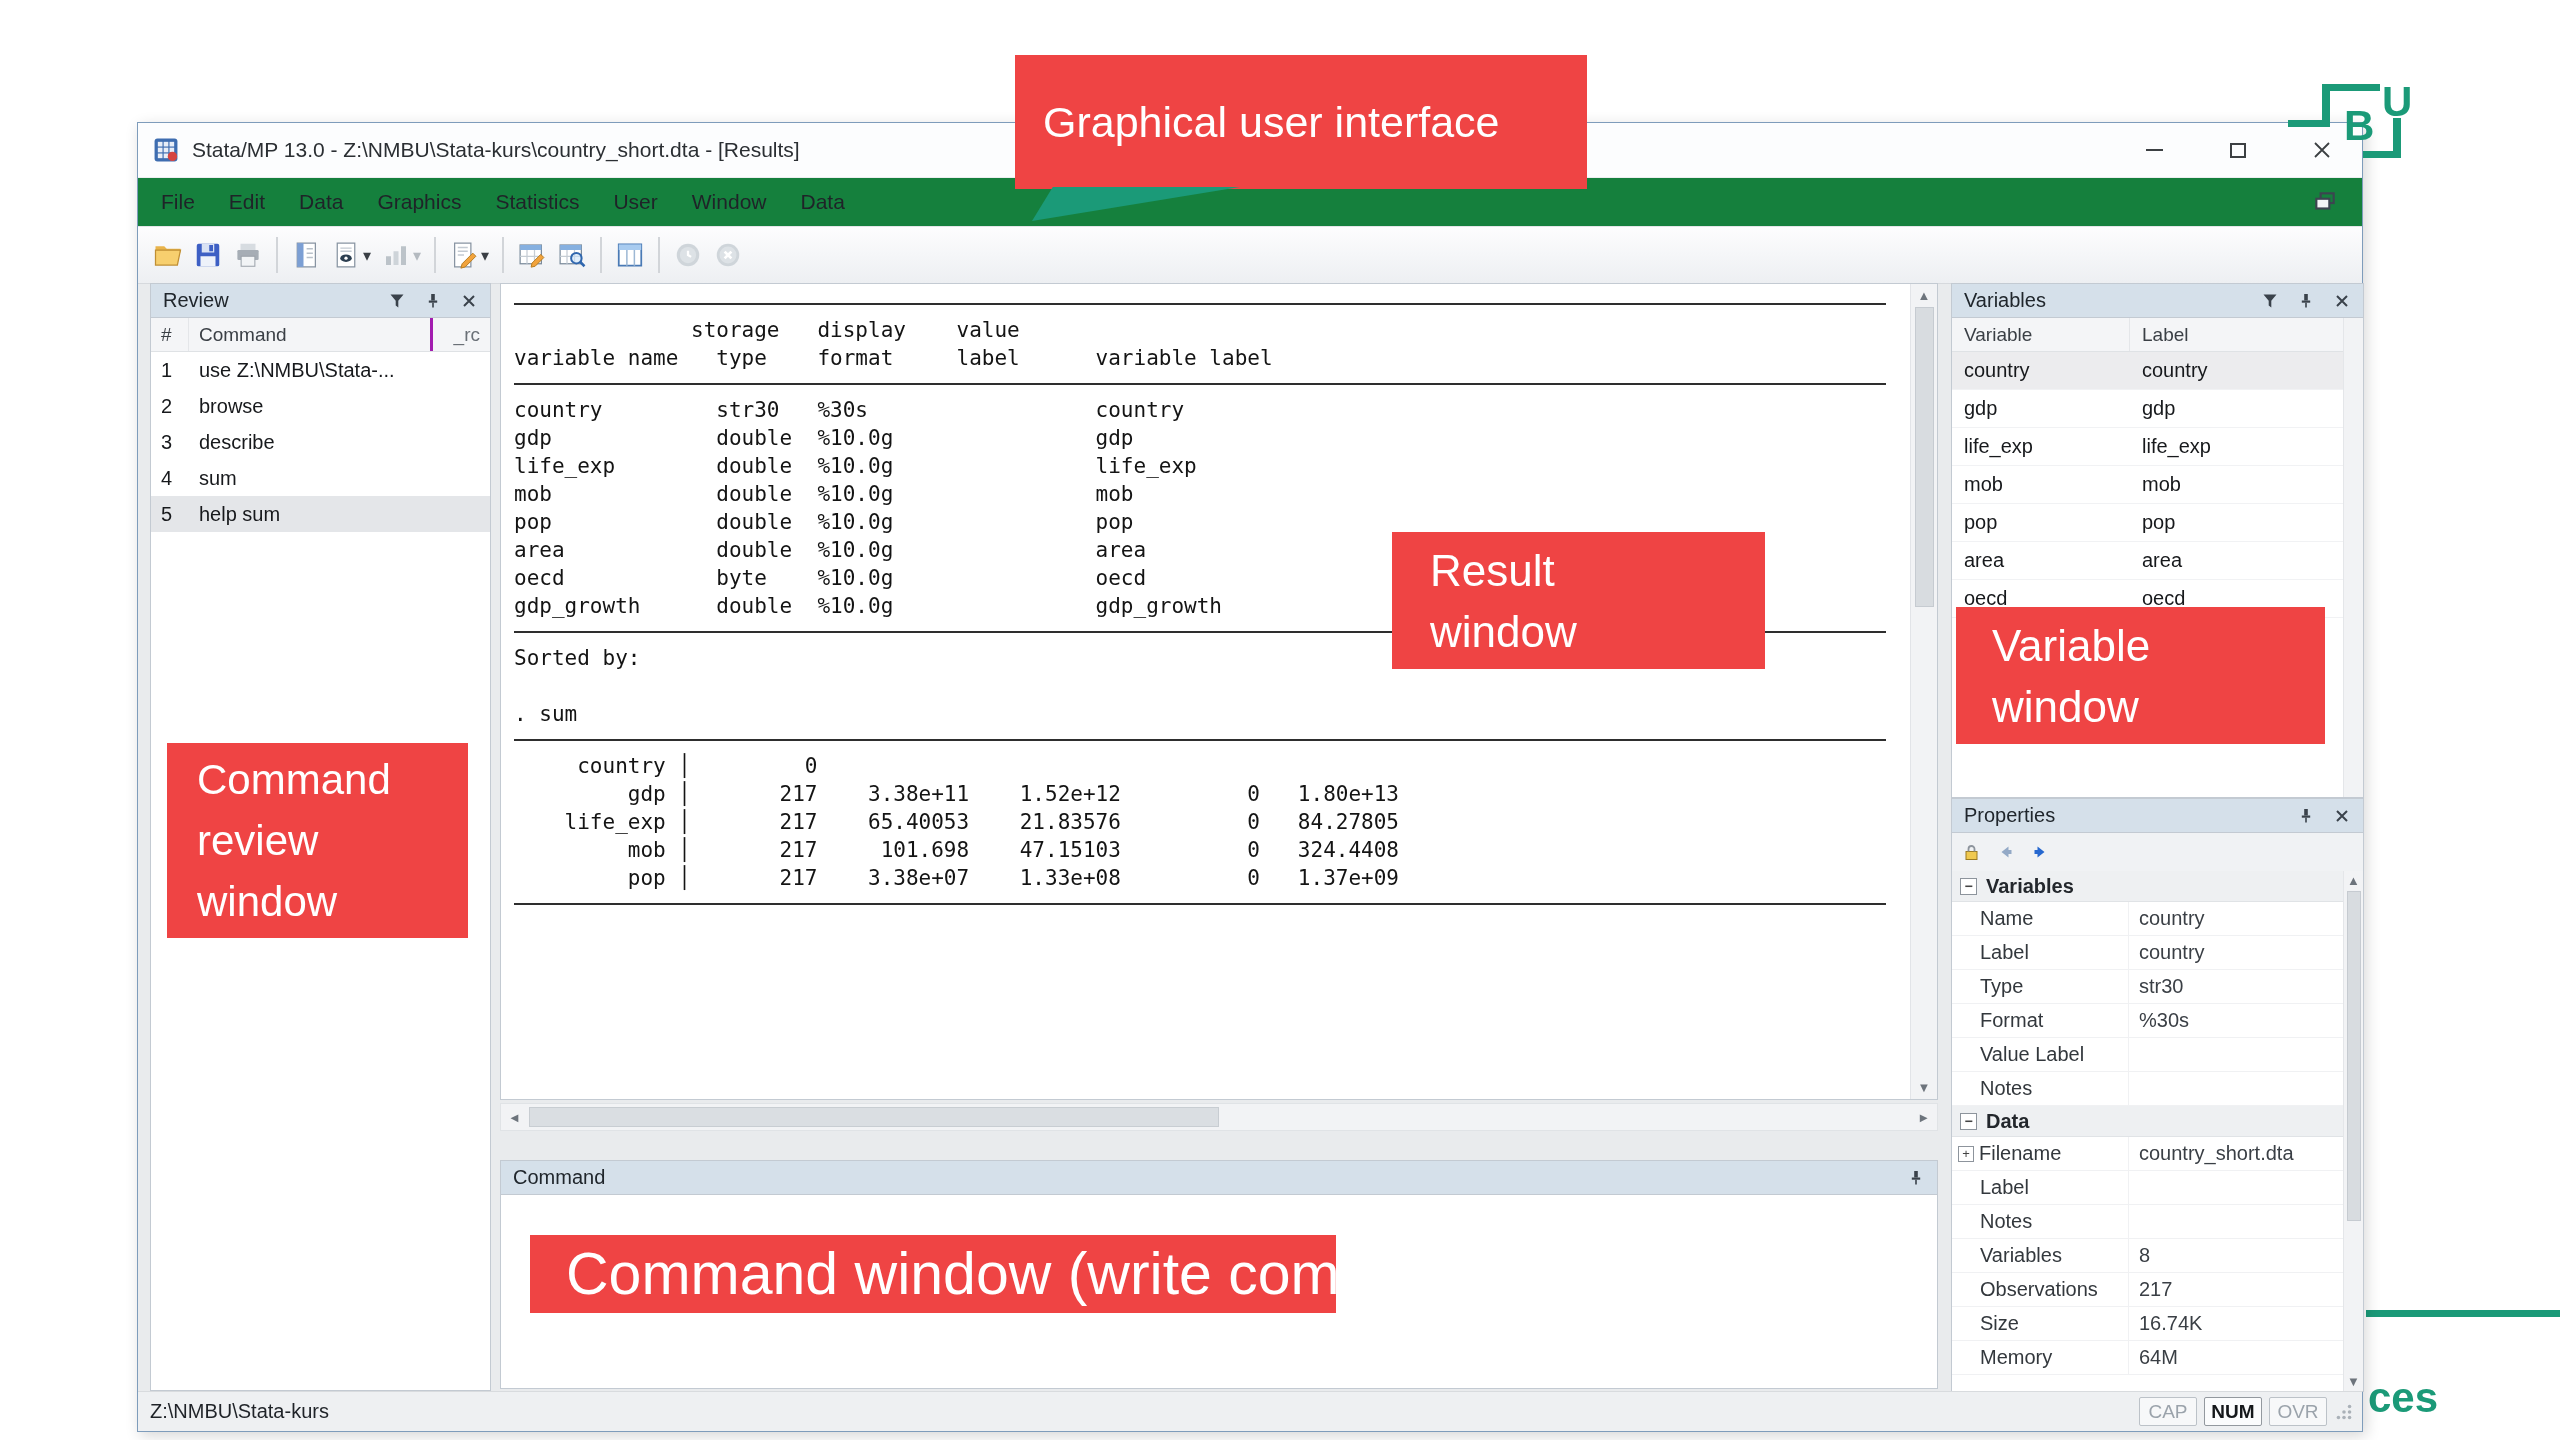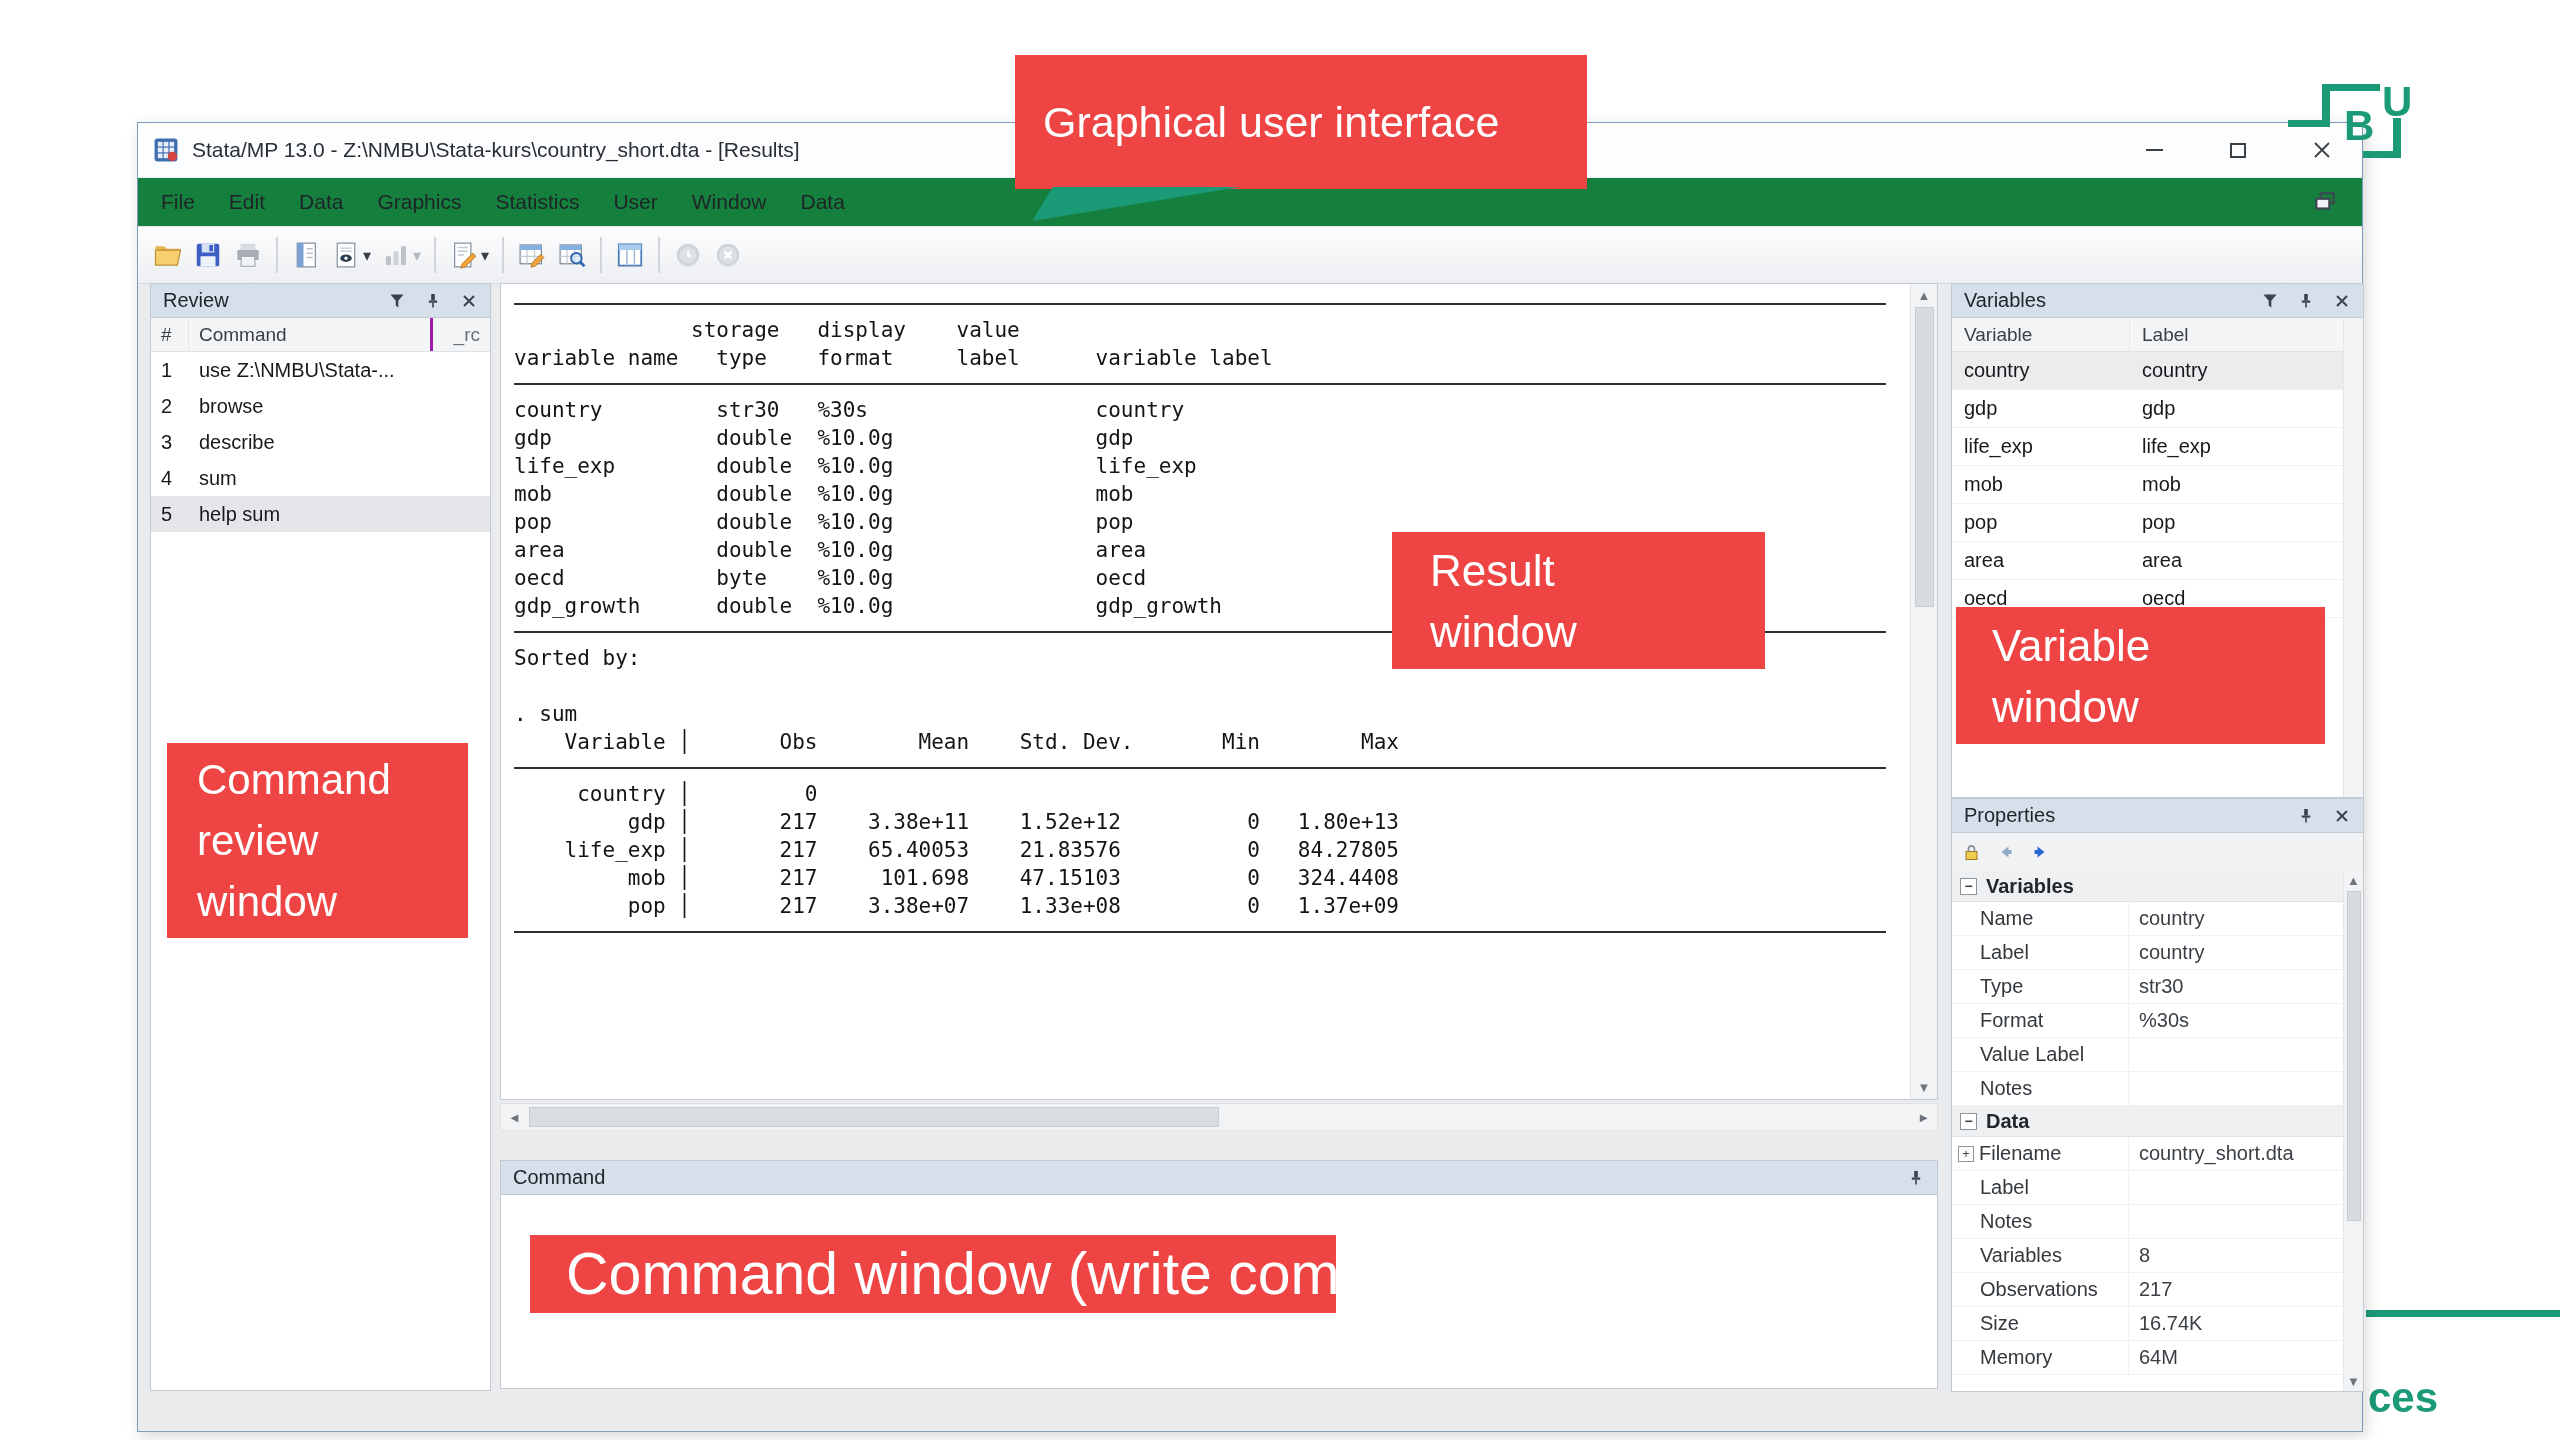--- a/index.html
+++ b/index.html
@@ -346,21 +346,20 @@
 mob             double  %10.0g                mob
 pop             double  %10.0g                pop
 area            double  %10.0g                area
 oecd            byte    %10.0g                oecd
 gdp_growth      double  %10.0g                gdp_growth</pre>
           <div class="res-rule"></div>
           <pre class="res-text">Sorted by:
 
 . sum
 </pre>
-          <pre class="res-text">    Variable │       Obs        Mean    Std. Dev.       Min        Max</pre>
           <div class="res-rule"></div>
           <pre class="res-text">     country │         0
          gdp │       217    3.38e+11    1.52e+12          0   1.80e+13
     life_exp │       217    65.40053    21.83576          0   84.27805
          mob │       217     101.698    47.15103          0   324.4408
          pop │       217    3.38e+07    1.33e+08          0   1.37e+09</pre>
           <div class="res-rule"></div>
         </div>
       <div class="vscroll">
         <span class="sarrow">▲</span>
@@ -567,20 +566,40 @@
           </div>
         </div>
       <div class="vstrip">
         <span class="sarrow">▲</span>
         <div class="vthumb2"></div>
         <span class="sarrow bottom">▼</span>
       </div>
     </div>
   </div>
 
+  <div class="statusbar">
+    <span>Z:\NMBU\Stata-kurs</span>
+    <div class="status-right">
+      <span style="display:flex;gap:7px">
+          <div class="toggle">CAP</div>
+          <div class="toggle active">NUM</div>
+          <div class="toggle">OVR</div>
+        </span>
+      <svg width="20" height="20" viewBox="0 0 18 18">
+          <g fill="#aab1b8">
+            <circle cx="14" cy="4" r="1.6"></circle>
+            <circle cx="14" cy="9" r="1.6"></circle>
+            <circle cx="14" cy="14" r="1.6"></circle>
+            <circle cx="9" cy="9" r="1.6"></circle>
+            <circle cx="9" cy="14" r="1.6"></circle>
+            <circle cx="4" cy="14" r="1.6"></circle>
+          </g>
+        </svg>
+    </div>
+  </div>
 </div>
 
 <div class="ann" id="ann-gui">Graphical user interface</div>
 <div id="ann-tail"></div>
 <div class="ann" id="ann-result">Result
 window</div>
 <div class="ann" id="ann-variable">Variable
 window</div>
 <div class="ann" id="ann-review">Command
 review

